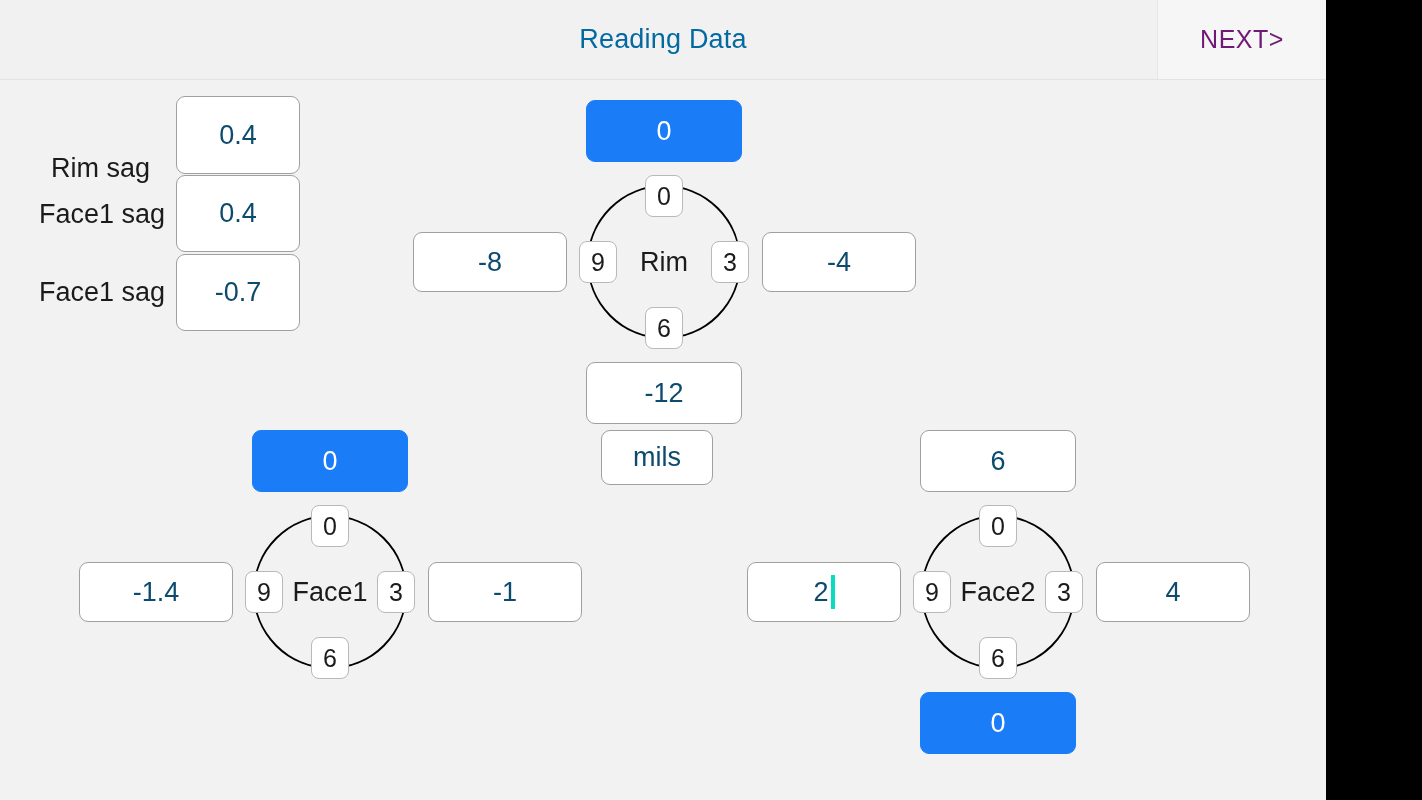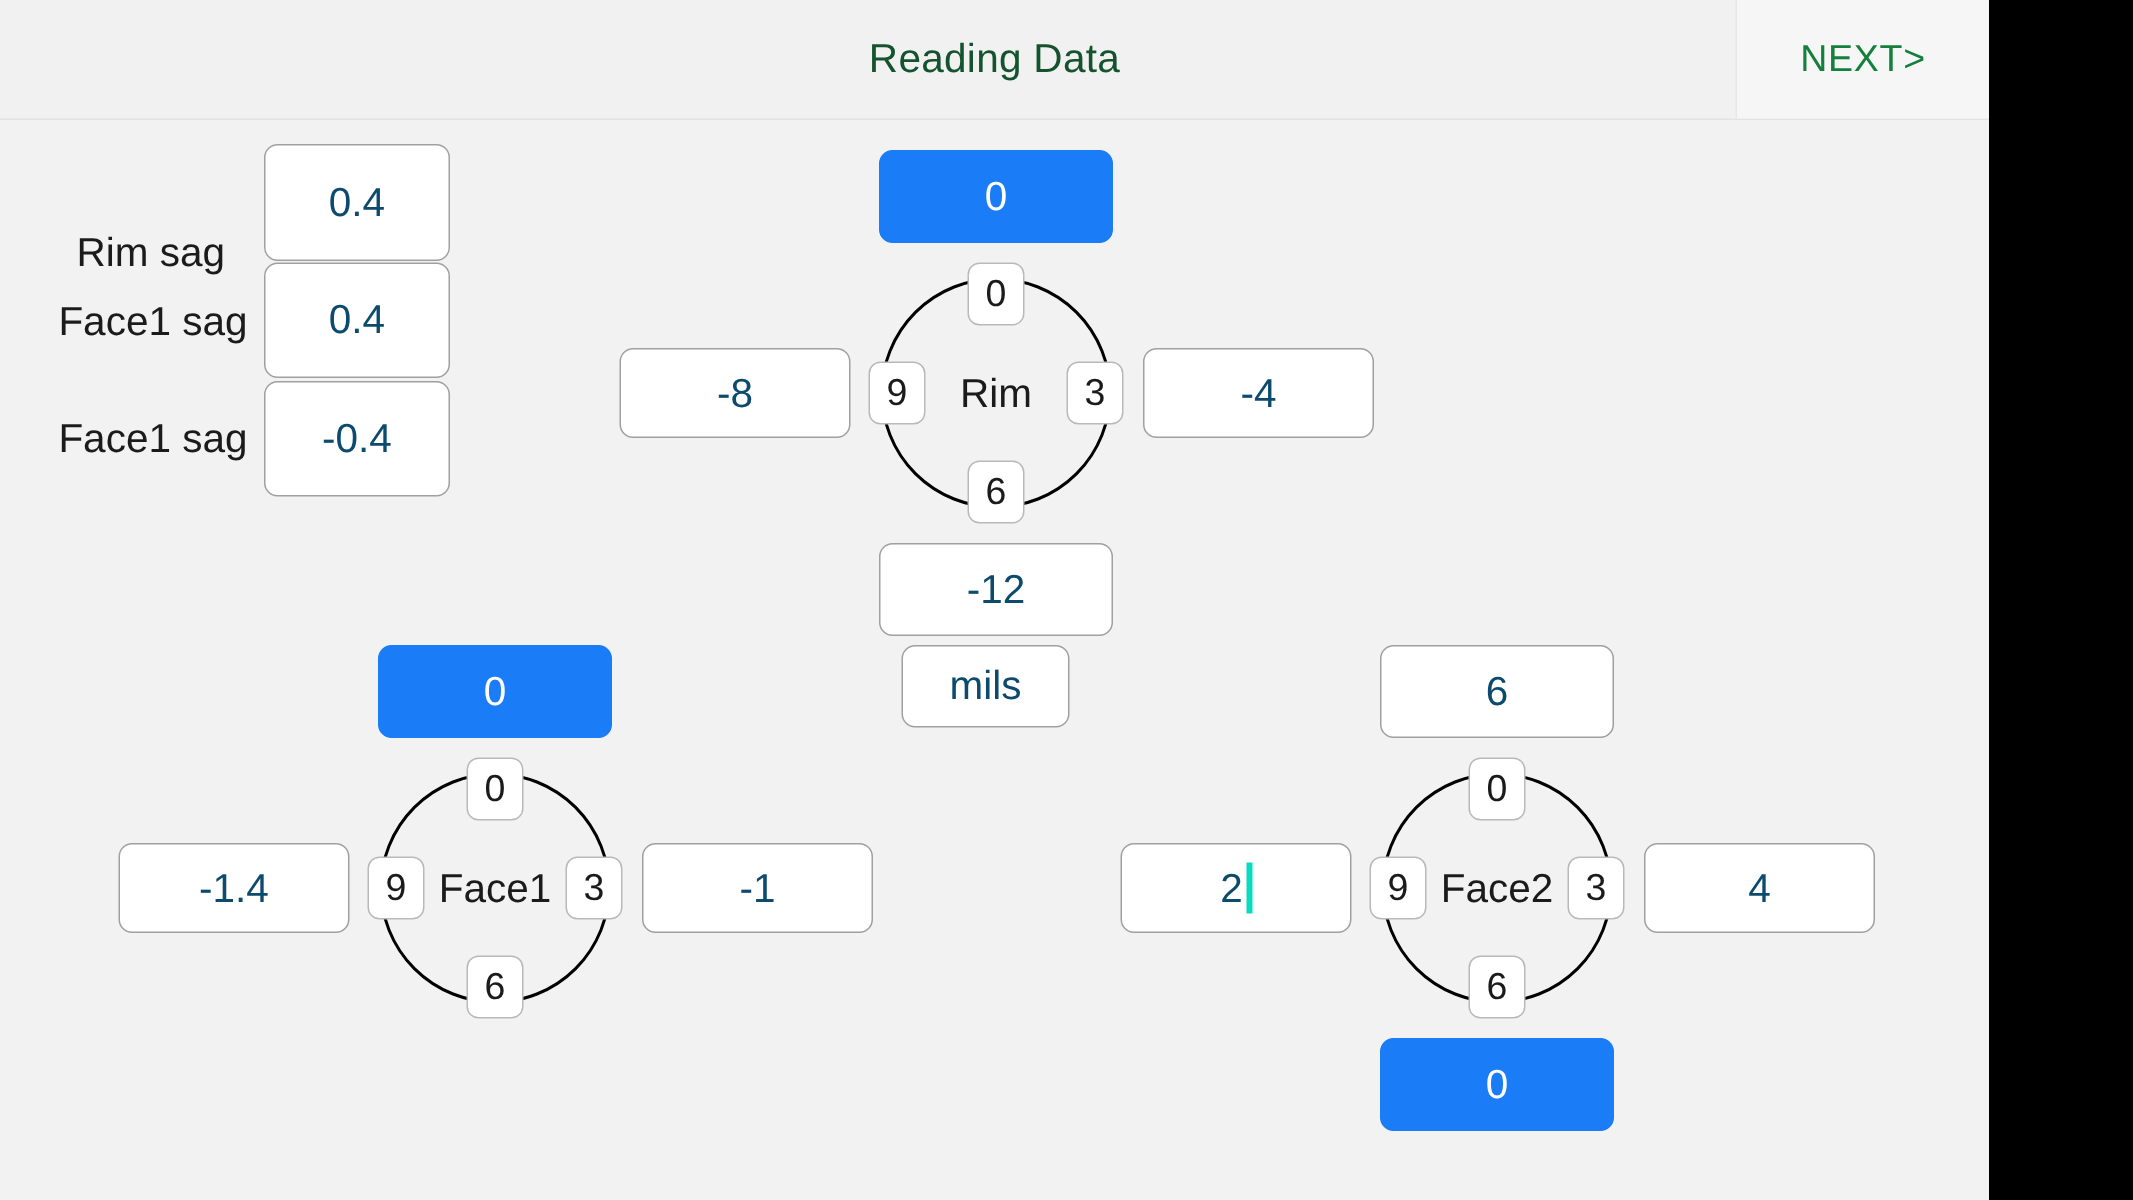--- a/index.html
+++ b/index.html
@@ -17,30 +17,30 @@
 
   
   #header {
     position:absolute; left:0; top:0; width:1326px; height:80px;
     background:#f1f1f1;
     border-bottom:1px solid #e3e3e3;
   }
   #header-title {
     position:absolute; left:0; top:0; width:1326px; height:79px;
     display:flex; align-items:center; justify-content:center;
-    font-size:27px; color:#14532d; letter-spacing:.2px;
+    font-size:27px; color:#0369a1; letter-spacing:.2px;
   }
   #next-panel {
     position:absolute; left:1157px; top:0; width:169px; height:79px;
     background:#f6f6f6;
     border-left:1px solid #e6e6e6;
     display:flex; align-items:center; justify-content:center;
     cursor:pointer;
   }
-  #next-label { font-size:25px; color:#15803d; font-weight:500; letter-spacing:.5px; }
+  #next-label { font-size:25px; color:#701a75; font-weight:500; letter-spacing:.5px; }
 
   
   .box {
     position:absolute;
     background:#ffffff;
     border:1.6px solid #a0a0a0;
     border-radius:9px;
     display:flex; align-items:center; justify-content:center;
     font-size:27px; color:#0c4a6e;
     cursor:text;
@@ -113,21 +113,21 @@
       </div>
     </div>
 
     <div class="sag-label" style="left:5px; top:121px; width:145px;margin-top:32px;">Rim sag</div>
     <div class="box" style="left:176px; top:96px; width:124px; height:78px;">0.4</div>
 
     <div class="sag-label" style="left:20px; top:199px; width:145px;">Face1 sag</div>
     <div class="box" style="left:176px; top:175px; width:124px; height:77px;">0.4</div>
 
     <div class="sag-label" style="left:20px; top:277px; width:145px;">Face1 sag</div>
-    <div class="box" style="left:176px; top:254px; width:124px; height:77px;">-0.4</div>
+    <div class="box" style="left:176px; top:254px; width:124px; height:77px;">-0.7</div>
 
     <div class="box blue" style="left:586px; top:100px; width:156px; height:62px;">0</div>
 
     <div class="box" style="left:413px; top:232px; width:154px; height:60px;">-8</div>
 
     <div class="box" style="left:762px; top:232px; width:154px; height:60px;">-4</div>
 
     <div class="dial" style="left:587px; top:185px; width:154px; height:154px;">
       <div class="dial-circle"></div>
       <div class="dial-name">Rim</div>

